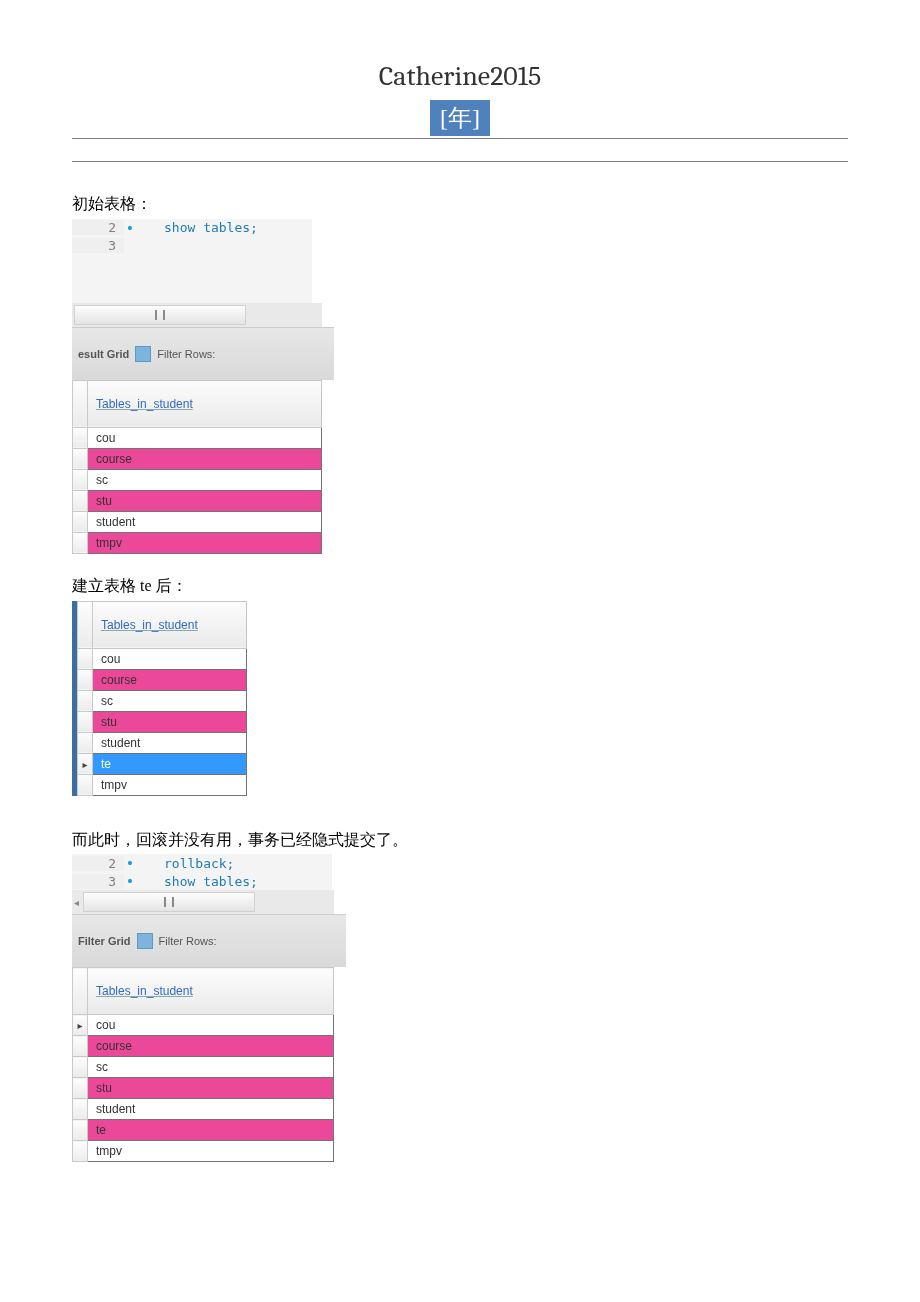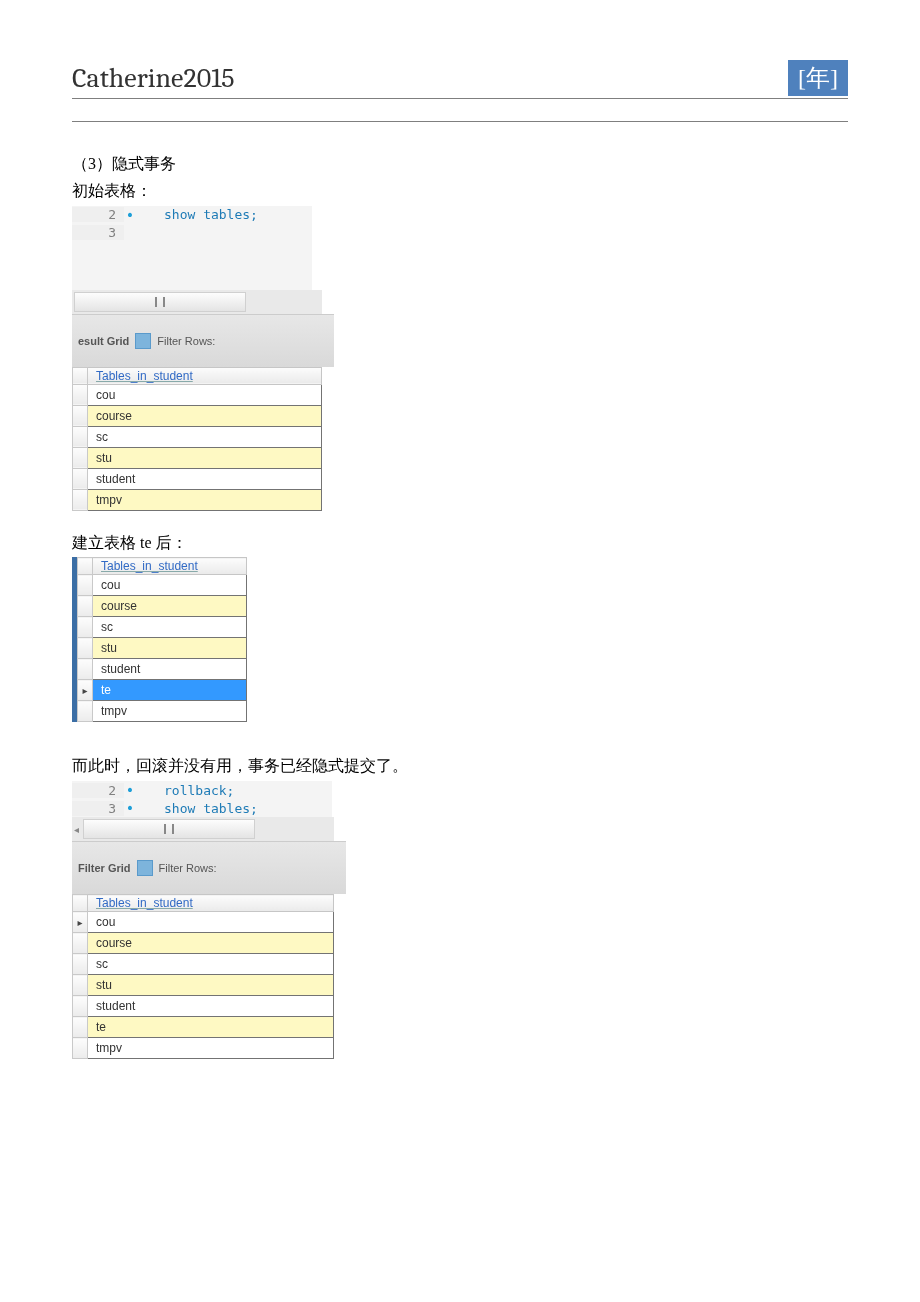--- a/index.html
+++ b/index.html
@@ -9,29 +9,30 @@
     font-family: "SimSun", "宋体", serif;
     font-size: 16px;
     color: #000;
     width: 920px;
   }
   .page {
     padding: 60px 72px 40px 72px;
   }
   .header {
     display: flex;
-    justify-content: space-between;
+    justify-content: flex-start;
     align-items: center;
     gap: 8px;
     font-family: "Cambria", "Times New Roman", serif;
     font-size: 28px;
     color: #333;
     border-bottom: 1px solid #7f7f7f;
     padding-bottom: 2px;
     margin-bottom: 4px;
+    flex-direction: column;
   }
   .header-year {
     background: #4f81bd;
     color: #fff;
     padding: 2px 10px;
     font-size: 24px;
     font-family: "SimSun", serif;
   }
   .hr2 {
     border-top: 1px solid #7f7f7f;
@@ -123,39 +124,39 @@
     font-family: "Tahoma","Segoe UI",sans-serif;
     font-size: 12px;
     border-collapse: collapse;
     width: 250px;
   }
   .grid th {
     text-align: left;
     font-weight: normal;
     background: linear-gradient(#fcfcfc,#eaeaea);
     border: 1px solid #c6c6c6;
-    padding: 1px 8px;
+    padding: 16px 8px;
     color: #316ac5;
     text-decoration: underline;
     text-decoration-color: #8aa;
   }
   .grid td.rowhead {
     width: 14px;
     background: linear-gradient(#fdfdfd,#ebebeb);
     border: 1px solid #c9c9c9;
     text-align: center;
     color: #555;
     padding: 0;
   }
   .grid td.cell {
     border: 1px solid #737373;
     padding: 3px 8px;
     color: #333;
   }
-  .grid tr.alt td.cell { background: #fef9c3; }
+  .grid tr.alt td.cell { background: #ec4899; }
   .grid tr.selected td.cell {
     background: #3399ff;
     color: #fff;
   }
   .grid tr.selected td.rowhead::before {
     content: "\25B8";
     color: #444;
     font-size: 10px;
   }
   .grid tr.pointer td.rowhead::before {
@@ -182,21 +183,20 @@
 <body>
 
 <div class="page">
 
   <div class="header">
     <span>Catherine2015</span>
     <span class="header-year">[年]</span>
   </div>
   <div class="hr2"></div>
 
-  <p class="indent">（3）隐式事务</p>
   <p>初始表格：</p>
 
   <div>
     <div class="sql-editor">
       <div id="sql1">
           <div class="sql-line">
             <div class="sql-gutter">2</div>
             <div class="sql-dot">•</div>
             <div class="sql-code">show tables;</div>
           </div>

